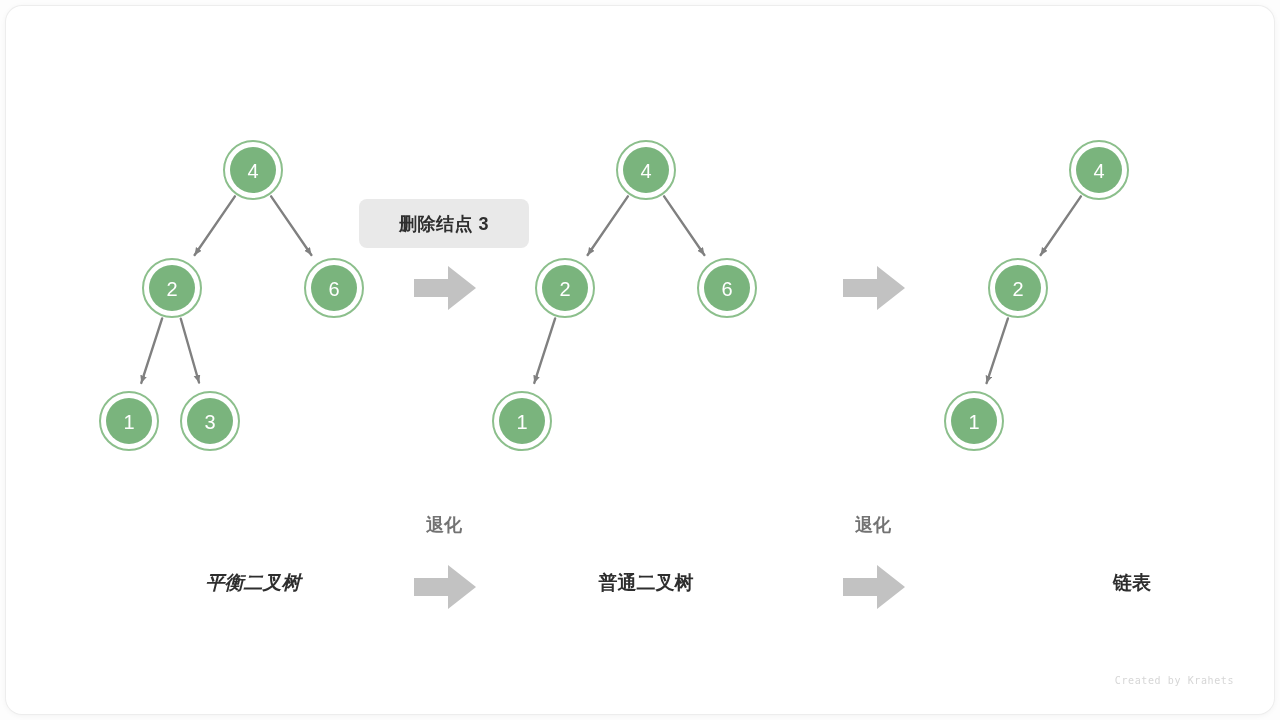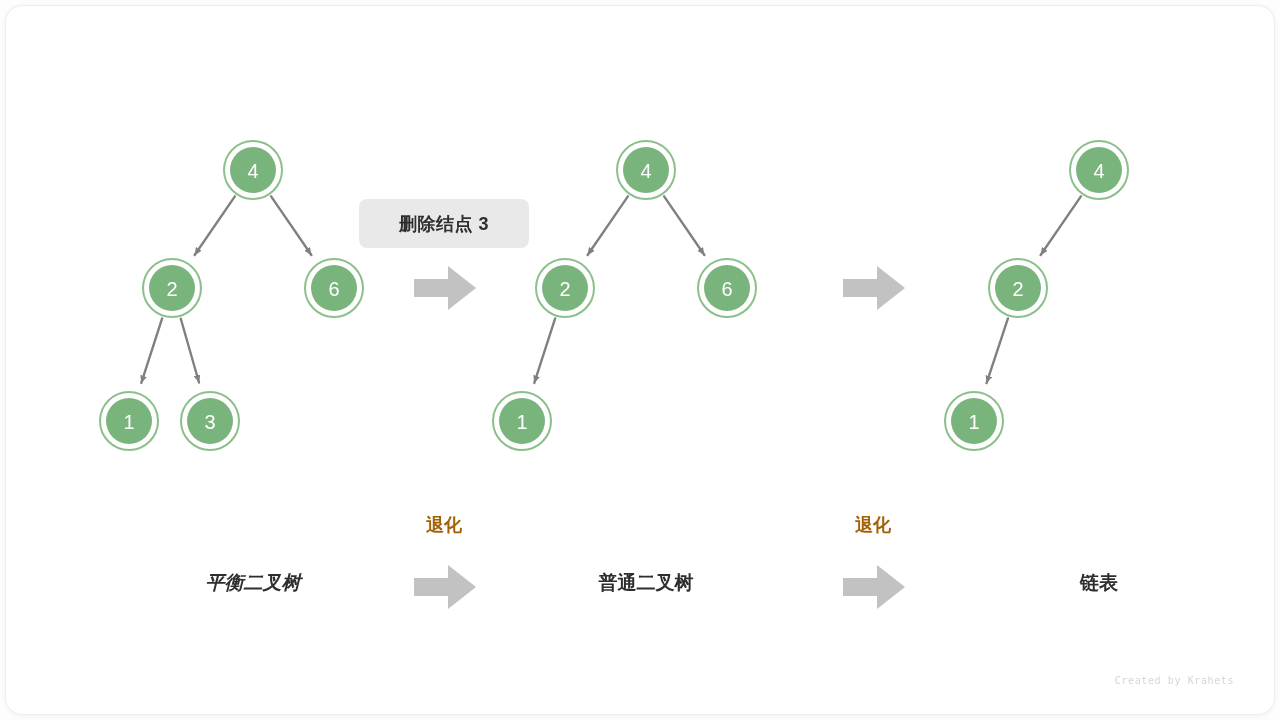--- a/index.html
+++ b/index.html
@@ -80,21 +80,21 @@
     position: absolute;
     color: #2e2e2e;
     font-size: 19px;
     font-weight: bold;
     text-align: center;
     white-space: nowrap;
     transform: translateX(-50%);
   }
   .sublabel {
     position: absolute;
-    color: #a16207;
+    color: #737373;
     font-size: 18px;
     font-weight: bold;
     text-align: center;
     white-space: nowrap;
     transform: translateX(-50%);
   }
 
   
   #watermark {
     position: absolute;
@@ -206,21 +206,21 @@
         </g>
     </svg>
 
     <div class="chip" id="chip-1" style="left: 353px; top: 193px; width: 170px; height: 49px;">删除结点  3</div>
 
     <div class="sublabel" id="degen-1" style="left: 438px; top: 507px;">退化</div>
     <div class="sublabel" id="degen-2" style="left: 867px; top: 507px;">退化</div>
 
     <div class="caption" id="cap-1" style="left: 247px; top: 564px; font-style: italic;">平衡二叉树</div>
     <div class="caption" id="cap-2" style="left: 640px; top: 564px;">普通二叉树</div>
-    <div class="caption" id="cap-3" style="left: 1093px; top: 564px;">链表</div>
+    <div class="caption" id="cap-3" style="left: 1126px; top: 564px;">链表</div>
 
     <div id="arrows-layer">
         <div class="block-arrow" style="left: 408px; top: 258px; width: 62px; height: 48px;"><svg width="62" height="48" viewBox="0 0 62 48">
             <path d="M0,15 L34,15 L34,2 L62,24 L34,46 L34,33 L0,33 Z" fill="#c2c2c2"></path>
           </svg></div>
         <div class="block-arrow" style="left: 837px; top: 258px; width: 62px; height: 48px;"><svg width="62" height="48" viewBox="0 0 62 48">
             <path d="M0,15 L34,15 L34,2 L62,24 L34,46 L34,33 L0,33 Z" fill="#c2c2c2"></path>
           </svg></div>
         <div class="block-arrow" style="left: 408px; top: 557px; width: 62px; height: 48px;"><svg width="62" height="48" viewBox="0 0 62 48">
             <path d="M0,15 L34,15 L34,2 L62,24 L34,46 L34,33 L0,33 Z" fill="#c2c2c2"></path>

